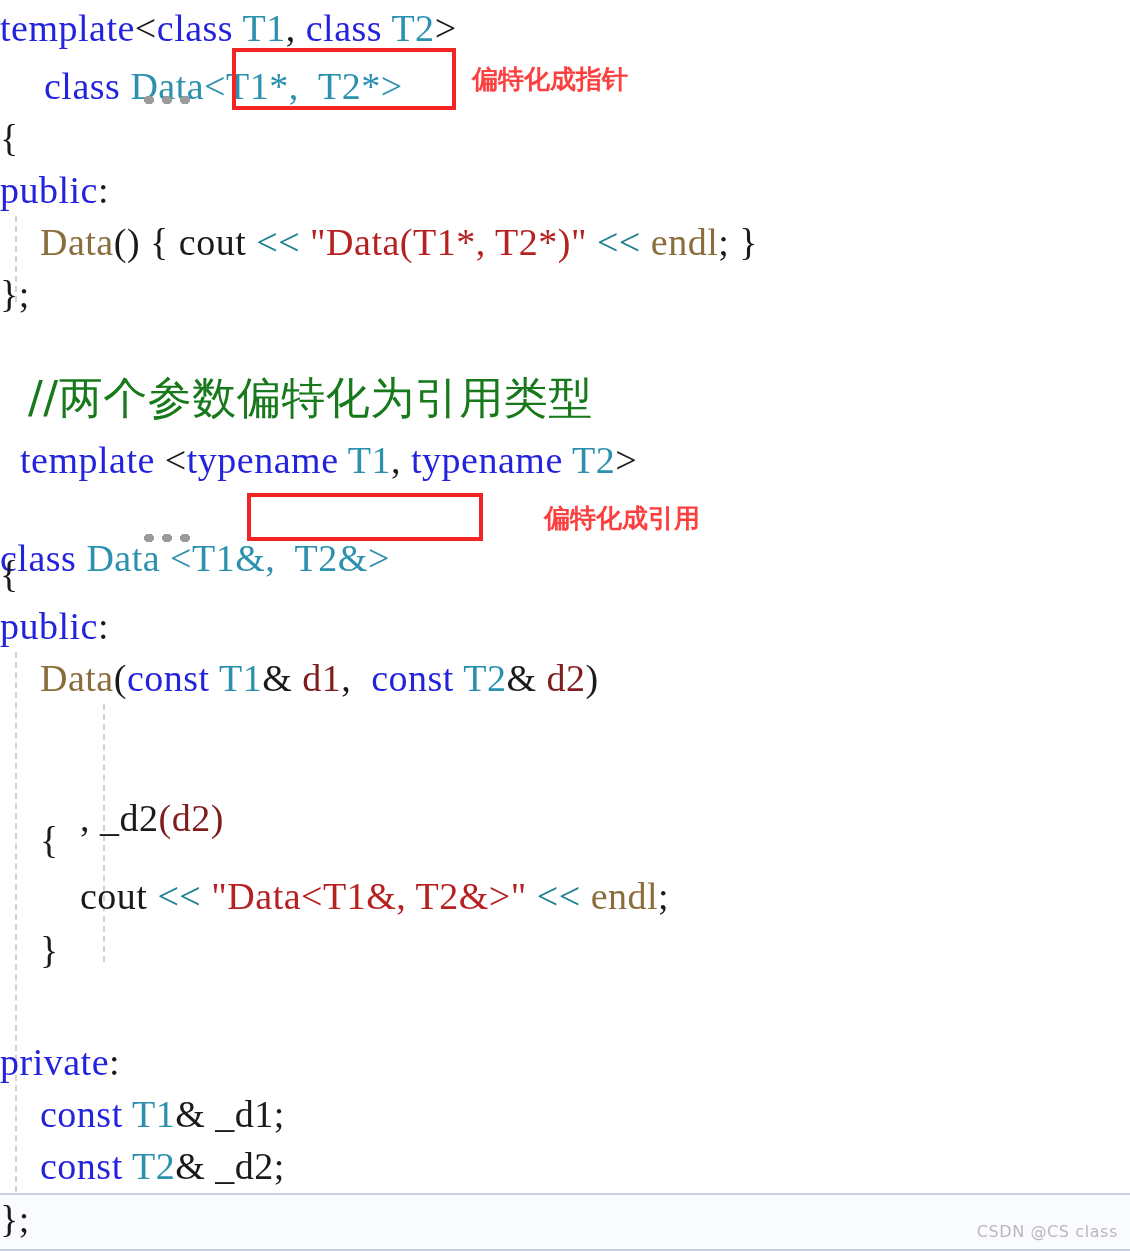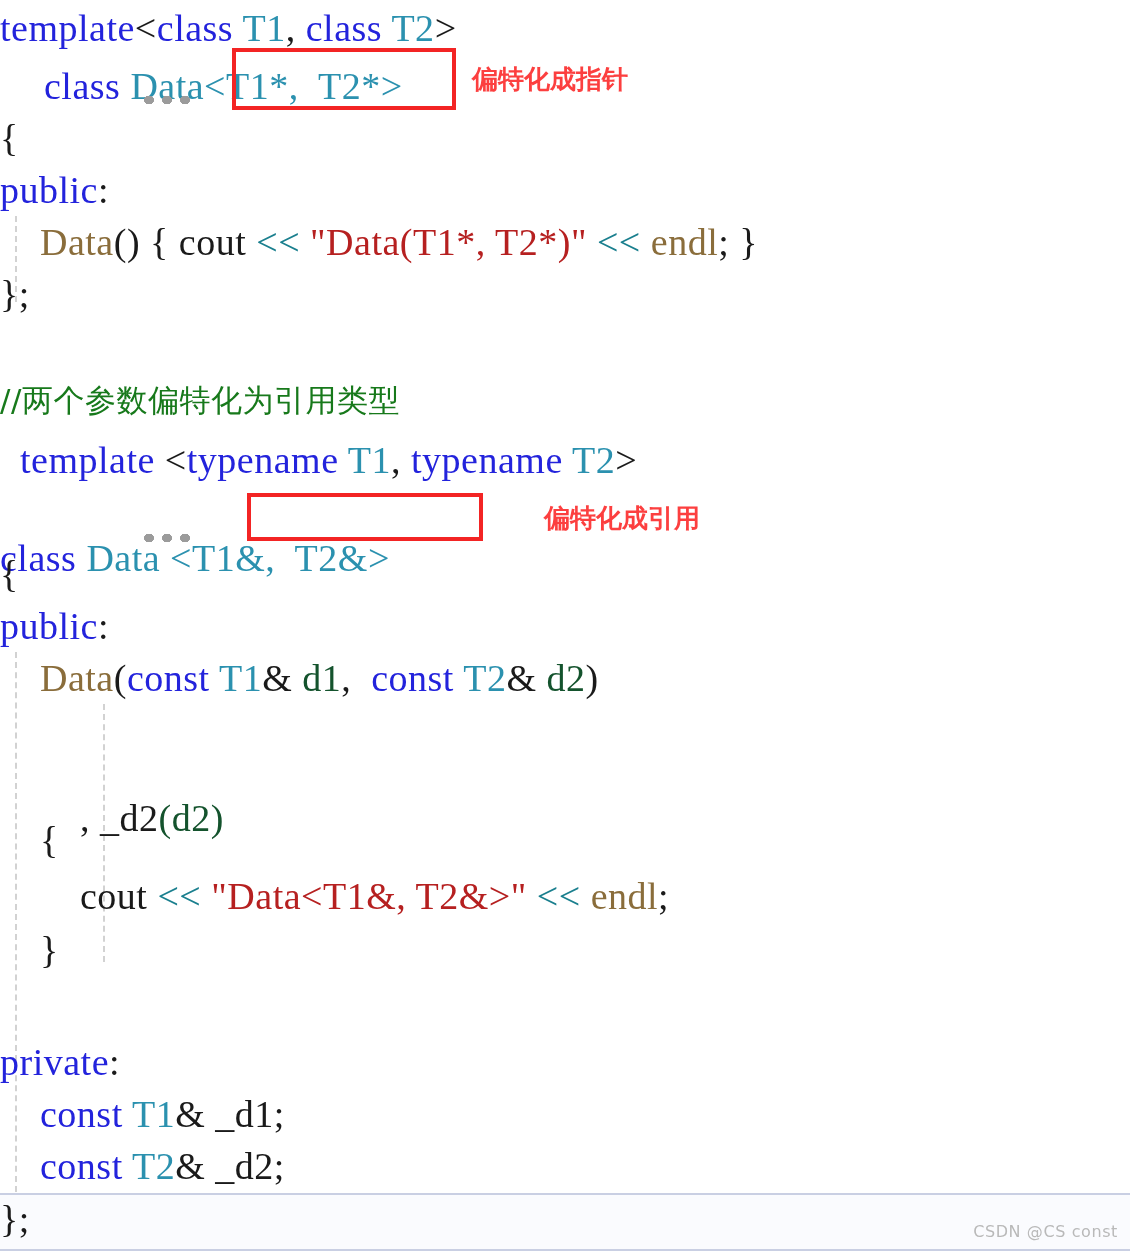--- a/index.html
+++ b/index.html
@@ -44,21 +44,21 @@
     letter-spacing: 0.5px;
     font-family: "Liberation Serif", "DejaVu Serif", serif;
   }
   .line .ind { color: transparent; }
 
   
   .kw      { color: #2323dc; }            
   .type    { color: #2b91af; }            
   .ident   { color: #8a6d3b; }            
   .plain   { color: #1a1a1a; }            
-  .gray    { color: #14532d; }            
+  .gray    { color: #7f1d1d; }            
   .str     { color: #b62020; }            
   .op      { color: #1a7f8e; }            
   .cmt     { color: #17791b; }
 
   
   .hint-dots {
     position: absolute;
     display: inline-block;
     width: 54px;
     height: 8px;
@@ -127,21 +127,21 @@
   <div class="annot" style="left:472px; top:64px;text-align:right;">偏特化成指针</div>
 
   <div class="line" style="top:112px;"><span class="plain">{</span></div>
 
   <div class="line" style="top:164px;"><span class="kw">public</span><span class="plain">:</span></div>
 
   <div class="line" style="top:216px;"><span class="ind">    </span><span class="ident">Data</span><span class="plain">() </span><span class="plain">{ </span><span class="plain">cout</span><span class="plain"> </span><span class="op">&lt;&lt;</span><span class="plain"> </span><span class="str">"Data(T1*, T2*)"</span><span class="plain"> </span><span class="op">&lt;&lt;</span><span class="plain"> </span><span class="ident">endl</span><span class="plain">; </span><span class="plain">}</span></div>
 
   <div class="line" style="top:268px;"><span class="plain">};</span></div>
 
-  <div class="line" style="top:372px;"><span class="cmt" style="font-family:'DejaVu Sans','Liberation Sans',sans-serif;font-size:31px;">//两个参数偏特化为引用类型</span></div>
+  <div class="line" style="top:372px;"><span class="cmt" style="font-family:'DejaVu Sans','Liberation Sans',sans-serif;font-size:44px;margin-left:28px;">//两个参数偏特化为引用类型</span></div>
 
   <div class="line" style="top:434px;margin-left:20px;"><span class="kw">template</span><span class="plain"> </span><span class="plain">&lt;</span><span class="kw">typename</span><span class="plain"> </span><span class="type">T1</span><span class="plain">, </span><span class="kw">typename</span><span class="plain"> </span><span class="type">T2</span><span class="plain">&gt;</span></div>
 
   <div class="line" style="top:492px;margin-top:40px;"><span class="kw">class</span><span class="plain"> </span><span class="type">Data</span><span class="plain"> </span><span class="type">&lt;T1&amp;,  T2&amp;&gt;</span></div>
   <span class="hint-dots" style="left:140px; top:534px;"></span>
   <div class="red-box" style="left:247px; top:493px; width:236px; height:48px;"></div>
   <div class="annot" style="left:496px; top:503px;margin-left:48px;">偏特化成引用</div>
 
   <div class="line" style="top:548px;"><span class="plain">{</span></div>
 
@@ -161,15 +161,15 @@
   <div class="line" style="top:1036px;"><span class="kw">private</span><span class="plain">:</span></div>
 
   <div class="line" style="top:1088px;"><span class="ind">    </span><span class="kw">const</span><span class="plain"> </span><span class="type">T1</span><span class="plain">&amp; </span><span class="plain">_d1</span><span class="plain">;</span></div>
 
   <div class="line" style="top:1140px;"><span class="ind">    </span><span class="kw">const</span><span class="plain"> </span><span class="type">T2</span><span class="plain">&amp; </span><span class="plain">_d2</span><span class="plain">;</span></div>
 
   <div id="final-line-box">
     <div class="line"><span class="plain">};</span></div>
   </div>
 
-  <div id="watermark">CSDN @CS const</div>
+  <div id="watermark">CSDN @CS class</div>
 
 </div>
 
 </body></html>

